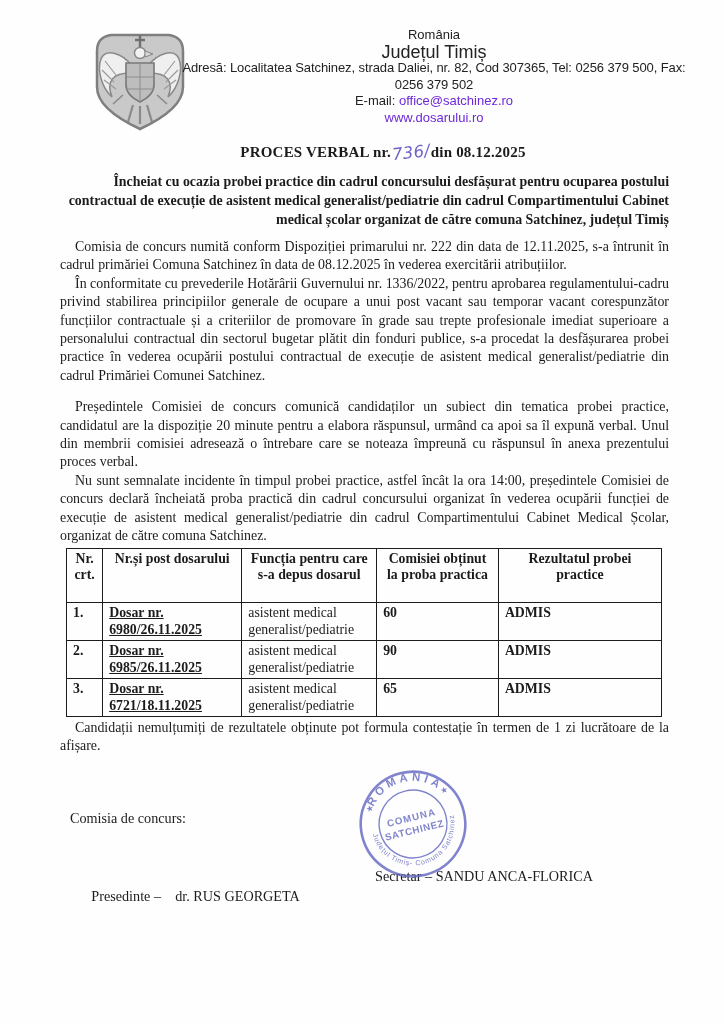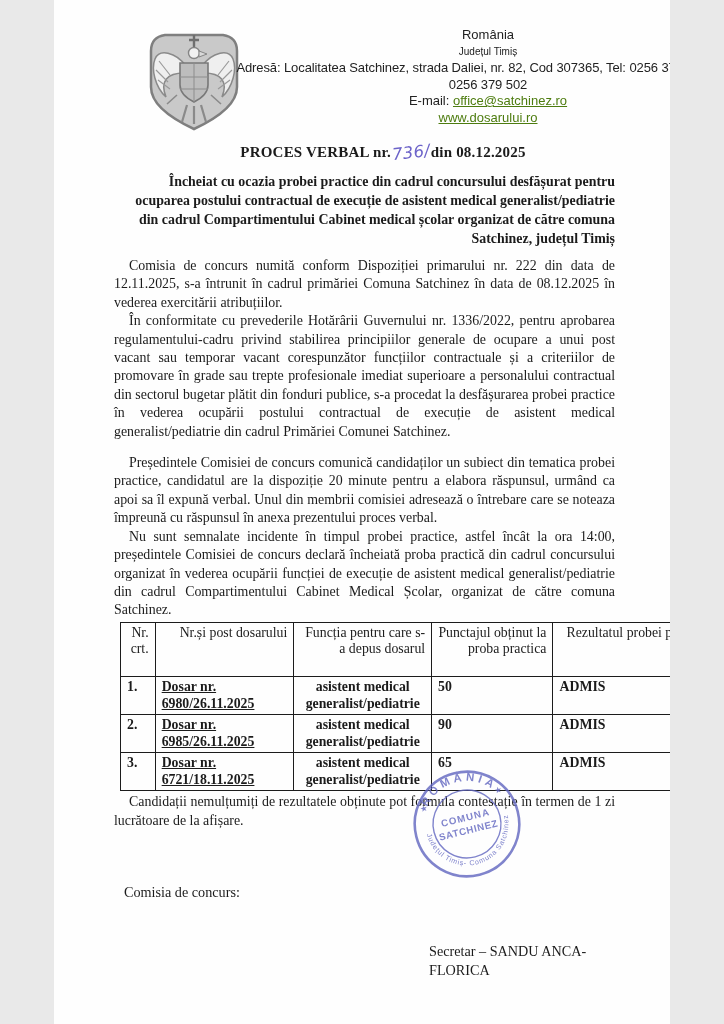--- a/index.html
+++ b/index.html
@@ -1,38 +1,38 @@
 <!DOCTYPE html>
 <html><head>
 <meta charset="utf-8">
 <style>
   html,body{margin:0;padding:0;background:#e9e9e9;}
   .page{
     position:relative;
-    width:616px;height:1024px;
+    width:724px;height:1024px;
     background:#fefefe;
     margin:0 auto;
     font-family:"Liberation Serif", serif;
     color:#1b1b1b;
     overflow:hidden;
   }
   
   .header{position:relative;height:138px;}
   .crest{position:absolute;left:85px;top:24px;width:110px;height:114px;}
   .header-text{
     position:absolute;left:178px;top:27px;width:512px;
     text-align:center;
     font-family:"Liberation Sans", sans-serif;
     font-size:13px;line-height:16.5px;color:#222;
   }
   .header-text .country{font-size:13px;}
-  .header-text .county{font-size:10px;}
+  .header-text .county{font-size:18px;}
   .header-text .commune{font-size:15px;font-weight:bold;line-height:19px;}
   .header-text .address{font-size:13px;letter-spacing:-0.1px;}
-  .hlink{color:#4d7c0f;text-decoration:underline;cursor:pointer;}
+  .hlink{color:#6d28d9;cursor:pointer;}
   
   .title{
     margin:4px 54px 0 96px;
     text-align:center;
     font-size:15px;font-weight:bold;letter-spacing:0.2px;
   }
   .handwritten{
     display:inline-block;
     font-family:"DejaVu Sans", sans-serif;
     font-style:italic;font-weight:400;
@@ -53,29 +53,29 @@
   table.results{
     border-collapse:collapse;
     margin:2px 0 0 6px;
     width:596px;
     font-size:13.8px;line-height:16.5px;
   }
   table.results td,table.results th{
     border:1.6px solid #1c1c1c;
     padding:2px 6px;vertical-align:top;
   }
-  table.results th{font-weight:normal;text-align:right;}
+  table.results th{font-weight:bold;text-align:center;}
   .col-nr{width:32px;}
   .col-dosar{width:128px;}
   .col-func{width:124px;}
   .col-punct{width:112px;}
   .col-rez{width:150px;}
   td.c-nr{font-weight:bold;vertical-align:bottom;}
   td.c-dosar{font-weight:bold;text-decoration:underline;}
-  td.c-func{text-align:center;font-weight:bold;}
+  td.c-func{text-align:left;font-weight:normal;}
   td.c-punct{font-weight:bold;vertical-align:middle;}
   td.c-rez{font-weight:bold;vertical-align:middle;}
   th.j{text-align:justify;text-align-last:justify;}
   th.j:after{content:"";display:inline-block;width:100%;}
   
   .closing{margin-top:2px;}
   
   .signatures{margin:14px 55px 0 70px;font-size:14.2px;line-height:19.5px;white-space:pre-wrap;}
   .sig-row{position:relative;}
   .secretary{position:absolute;left:305px;top:0;white-space:pre-wrap;}
@@ -143,30 +143,30 @@
           <col class="col-dosar">
           <col class="col-func">
           <col class="col-punct">
           <col class="col-rez">
       </colgroup>
       <thead>
         <tr>
           <th>Nr. crt.</th>
           <th>Nr.și post dosarului</th>
           <th class="j">Funcția pentru care s-a depus dosarul</th>
-          <th class="j">Punctajul obținut la proba practica</th>
+          <th class="j">Comisiei obținut la proba practica</th>
           <th class="j">Rezultatul probei practice</th>
         </tr>
       </thead>
       <tbody>
         <tr>
           <td class="c-nr">1.</td>
           <td class="c-dosar">Dosar nr. 6980/26.11.2025</td>
           <td class="c-func">asistent medical generalist/pediatrie</td>
-          <td class="c-punct">50</td>
+          <td class="c-punct">60</td>
           <td class="c-rez">ADMIS</td>
         </tr>
         <tr>
           <td class="c-nr">2.</td>
           <td class="c-dosar">Dosar nr. 6985/26.11.2025</td>
           <td class="c-func">asistent medical generalist/pediatrie</td>
           <td class="c-punct">90</td>
           <td class="c-rez">ADMIS</td>
         </tr>
         <tr>
@@ -180,20 +180,21 @@
     </table>
 
     <div class="closing">
       <p class="body-par">Candidații nemulțumiți de rezultatele obținute pot formula contestație în termen de 1 zi lucrătoare de la afișare.</p>
     </div>
   </div>
 
   <div class="signatures">
     <div>Comisia de concurs:</div>
     <div class="sig-row">
+      <span>Presedinte –    dr. RUS GEORGETA</span>
       <span class="secretary">Secretar – SANDU ANCA-FLORICA</span>
     </div>
     
     
   </div>
 
   <svg class="stamp" viewBox="0 0 104 104">
     <g fill="none" stroke="#6166c0">
       <circle cx="52" cy="52" r="48.5" stroke-width="2.4"></circle>
       <circle cx="52" cy="52" r="31.5" stroke-width="1.3"></circle>

